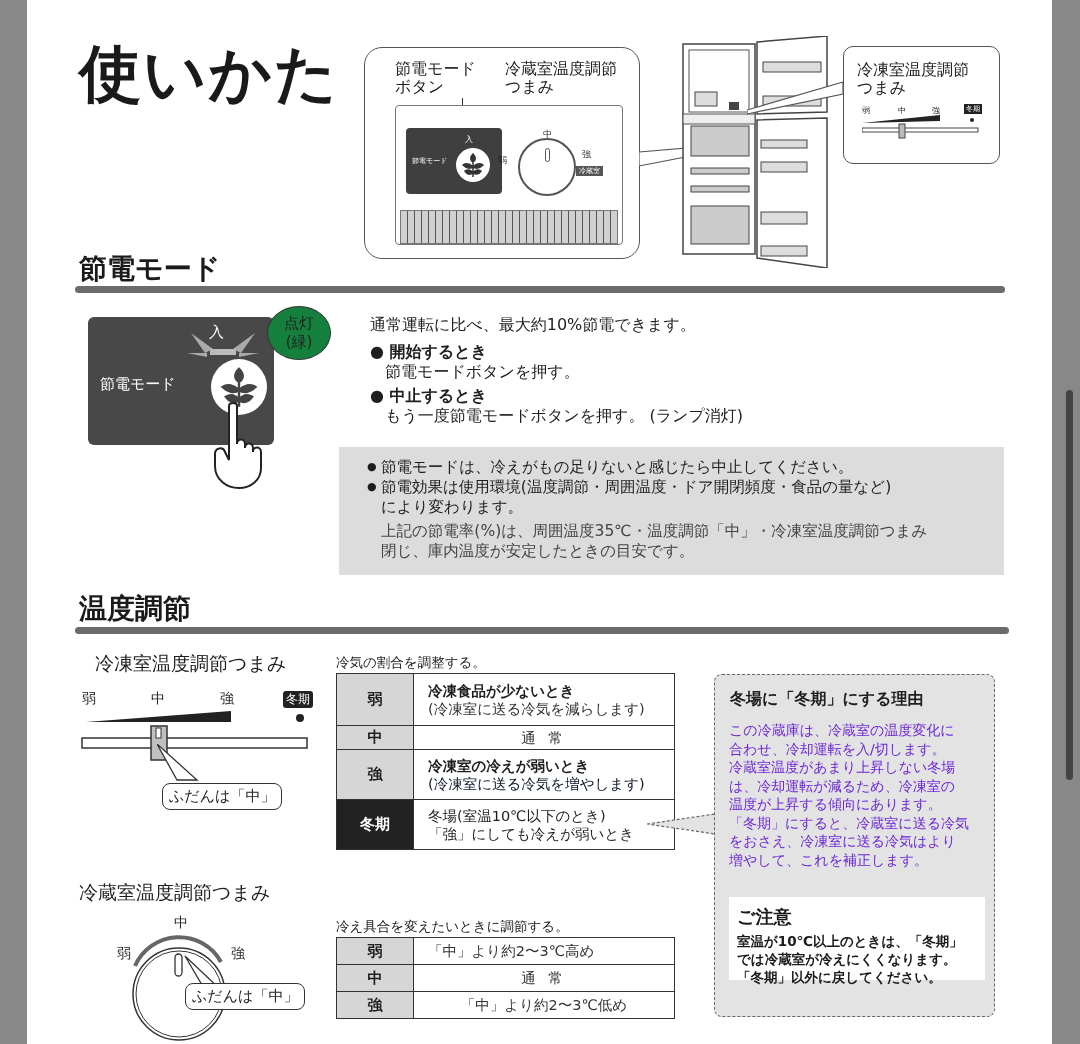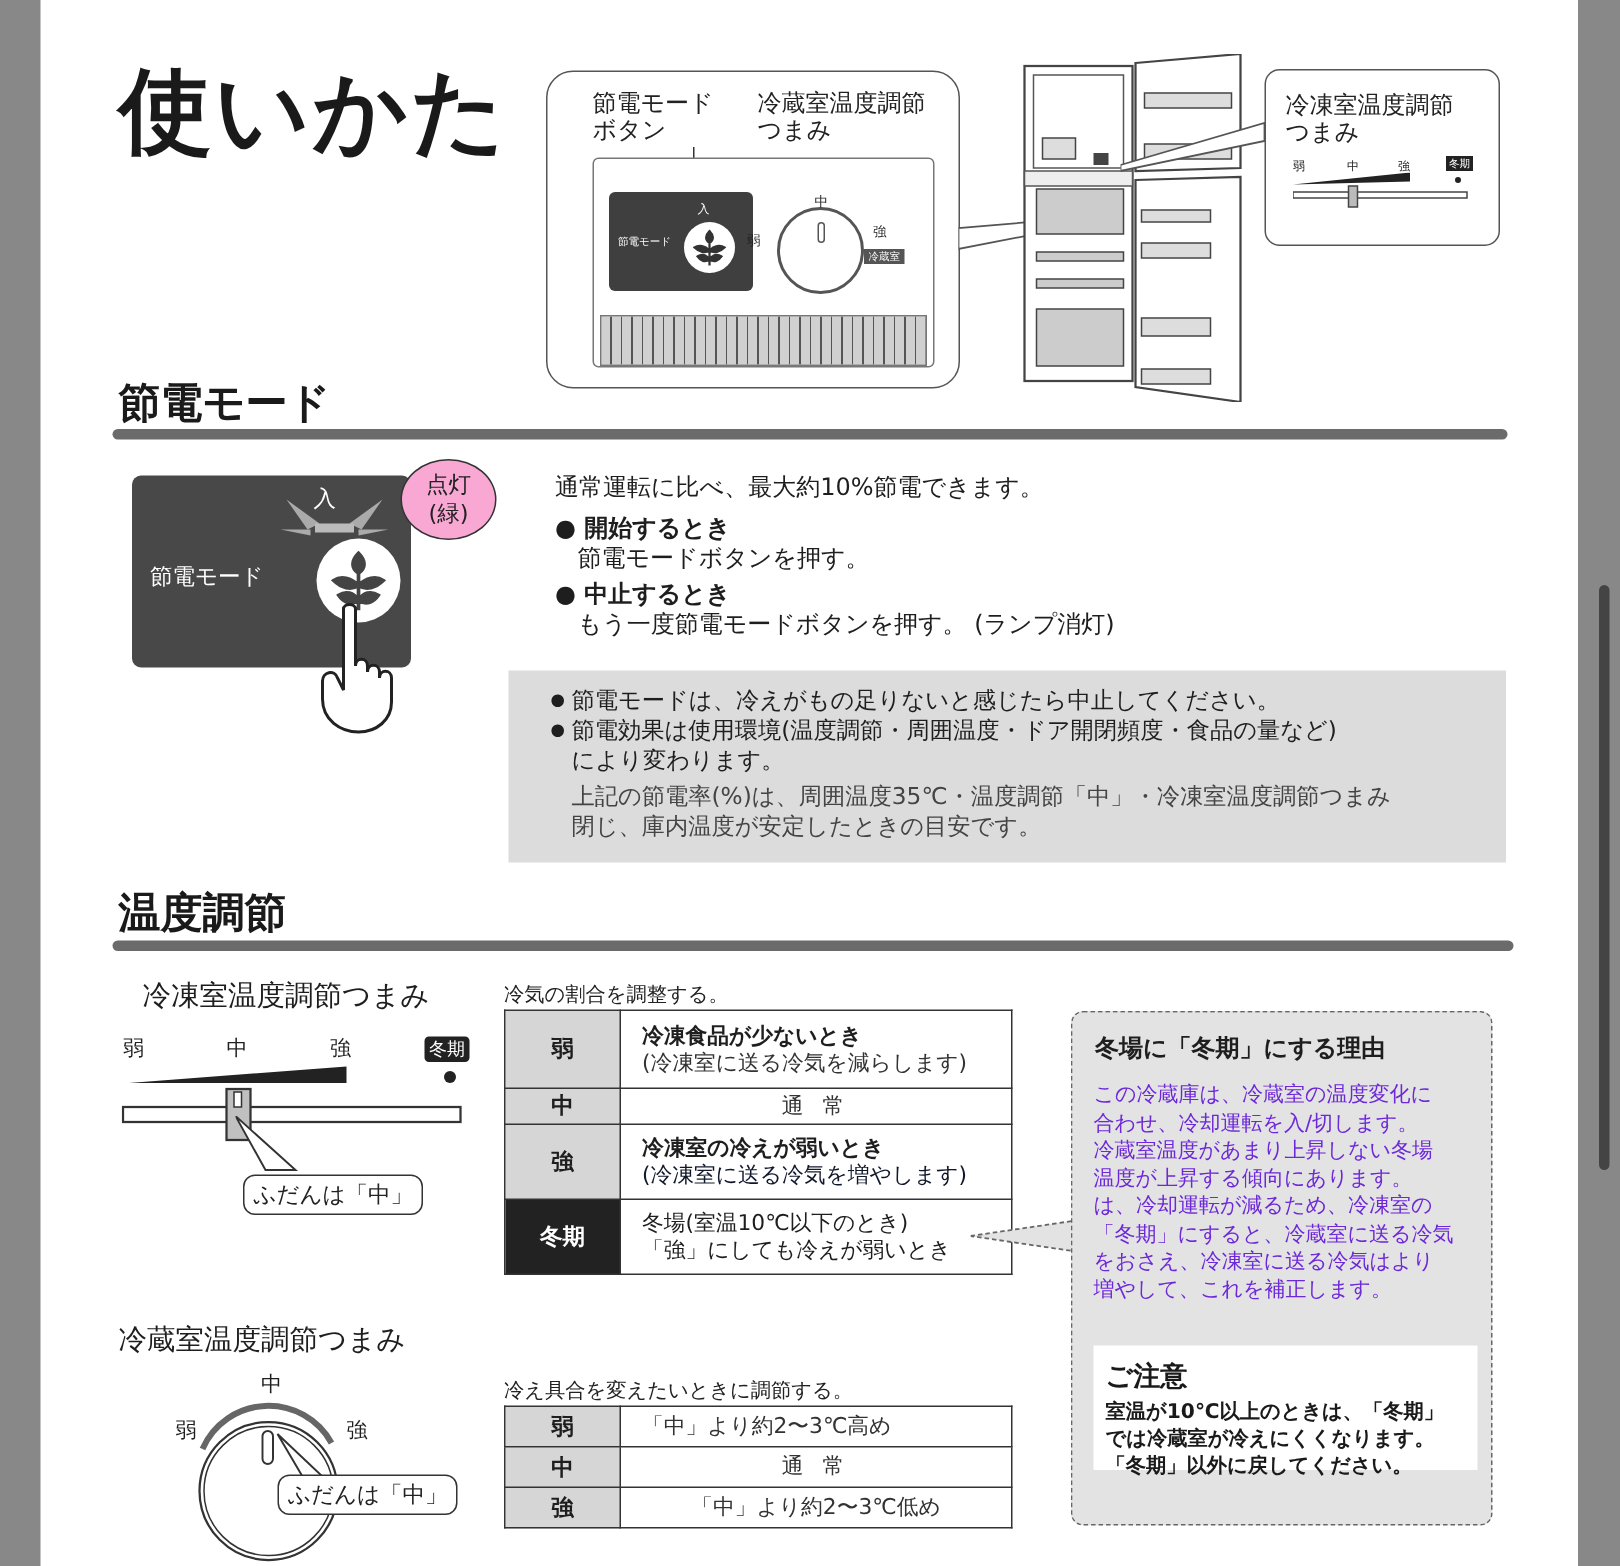--- a/index.html
+++ b/index.html
@@ -28,21 +28,21 @@
 
   .callout2 { position: absolute; left: 816px; top: 46px; width: 157px; height: 118px; border: 1.5px solid #555; border-radius: 10px; background: #fff; }
   .callout2 .lbl { position: absolute; left: 13px; top: 14px; font-size: 16px; line-height: 18px; color: #222; }
 
   
   .fridge { position: absolute; left: 654px; top: 36px; width: 150px; height: 232px; }
 
   
   .eco-box { position: absolute; left: 61px; top: 317px; width: 186px; height: 128px; background: #484848; border-radius: 6px; }
   .eco-label { position: absolute; left: 12px; top: 58px; font-size: 15px; color: #fff; }
-  .bubble { position: absolute; left: 240px; top: 306px; width: 64px; height: 54px; border: 1.5px solid #333; border-radius: 50%; background: #f9a8d4;
+  .bubble { position: absolute; left: 240px; top: 306px; width: 64px; height: 54px; border: 1.5px solid #333; border-radius: 50%; background: #15803d;
      font-size: 15px; text-align: center; line-height: 19px; padding-top: 7px; color: #222; }
 
   .eco-text { position: absolute; left: 343px; top: 315px; width: 640px; font-size: 16px; color: #1e1e1e; }
   .eco-text .lead { margin-bottom: 6px; }
   .eco-text .bh { font-weight: 700; font-size: 16px; line-height: 20px; }
   .eco-text .bd { padding-left: 15px; line-height: 20px; margin-bottom: 4px; }
 
   .note-box { position: absolute; left: 312px; top: 447px; width: 665px; height: 128px; background: #dcdcdc; padding: 10px 0 0 28px; font-size: 15.5px; line-height: 20px; color: #1e1e1e; }
   .note-box .sub { color: #444; padding-left: 14px; margin-top: 4px; }
   .note-box .b { position: relative; padding-left: 14px; }
@@ -285,22 +285,22 @@
     </tr>
   </tbody>
     </table>
 
   <div class="reason">
     <div class="h">冬場に「冬期」にする理由</div>
     <div class="body">
       <div>この冷蔵庫は、冷蔵室の温度変化に</div>
       <div>合わせ、冷却運転を入/切します。</div>
       <div>冷蔵室温度があまり上昇しない冬場</div>
+      <div>は、冷却運転が減るため、冷凍室の</div>
       <div>温度が上昇する傾向にあります。</div>
-      <div>は、冷却運転が減るため、冷凍室の</div>
       <div>「冬期」にすると、冷蔵室に送る冷気</div>
       <div>をおさえ、冷凍室に送る冷気はより</div>
       <div>増やして、これを補正します。</div>
     </div>
     <div class="caution">
       <div class="h2">ご注意</div>
       <div class="t2">室温が10℃以上のときは、「冬期」</div>
       <div class="t2">では冷蔵室が冷えにくくなります。</div>
       <div class="t2">「冬期」以外に戻してください。</div>
     </div>

